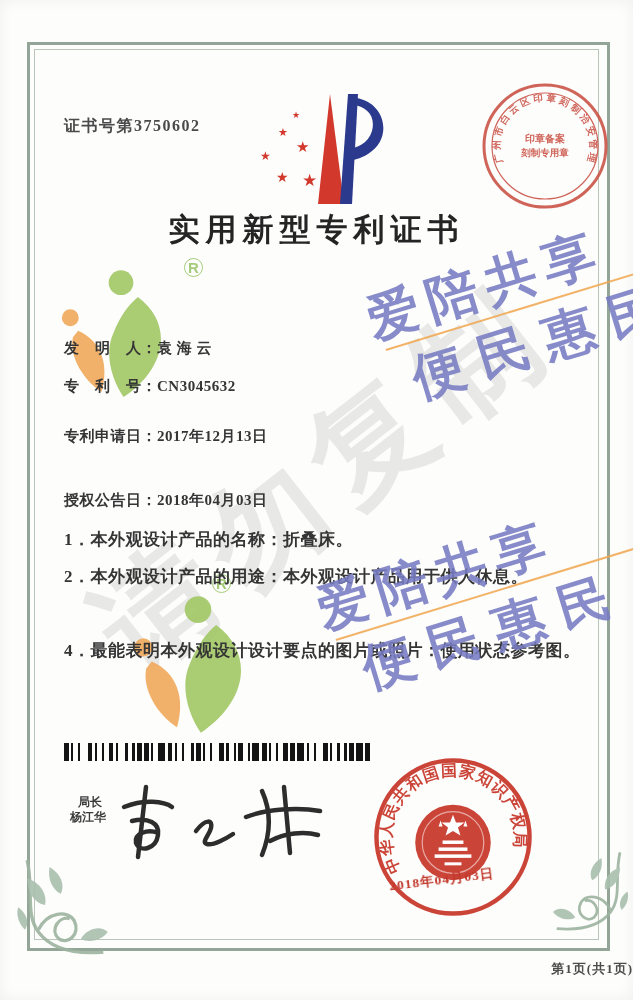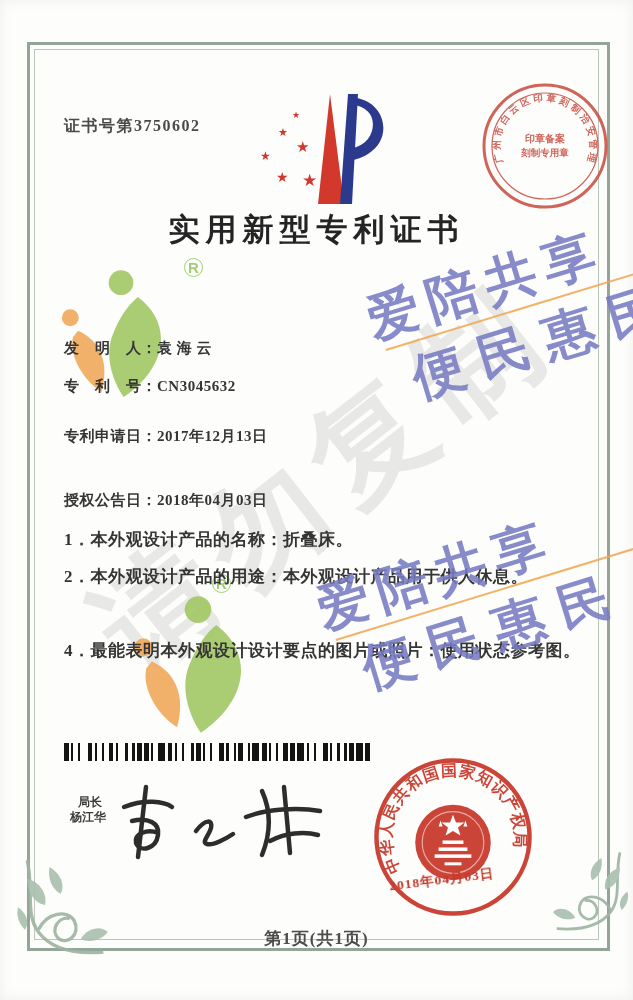--- a/index.html
+++ b/index.html
@@ -46,21 +46,21 @@
   
   .director{position:absolute;left:70px;top:795px;z-index:3;font-size:12px;font-weight:bold;
             color:#3c3c3c;line-height:15px;filter:blur(.3px);}
   .signature{position:absolute;left:112px;top:775px;width:220px;height:95px;z-index:3;}
   
   .bottom-seal{position:absolute;left:371px;top:755px;width:164px;height:164px;z-index:4;
                filter:blur(.45px);opacity:.93;}
   .seal-date{position:absolute;left:389px;top:871px;z-index:5;font-size:13.5px;font-weight:bold;
              color:#c2392c;letter-spacing:1px;transform:rotate(-7deg);filter:blur(.4px);}
   
-  .footer{position:absolute;left:0;top:927px;width:100%;text-align:center;font-size:17px;
+  .footer{position:absolute;left:0;top:960px;width:100%;text-align:right;font-size:13px;
           font-weight:bold;color:#4c4c4c;letter-spacing:1px;z-index:3;filter:blur(.3px);}
   .orn{position:absolute;z-index:2;opacity:.9;}
   .orn-bl{left:10px;top:858px;width:115px;height:112px;}
   .orn-br{left:540px;top:838px;width:93px;height:118px;transform:scaleX(-1);}
 </style>
 </head>
 <body>
 
 <div class="page">
 

